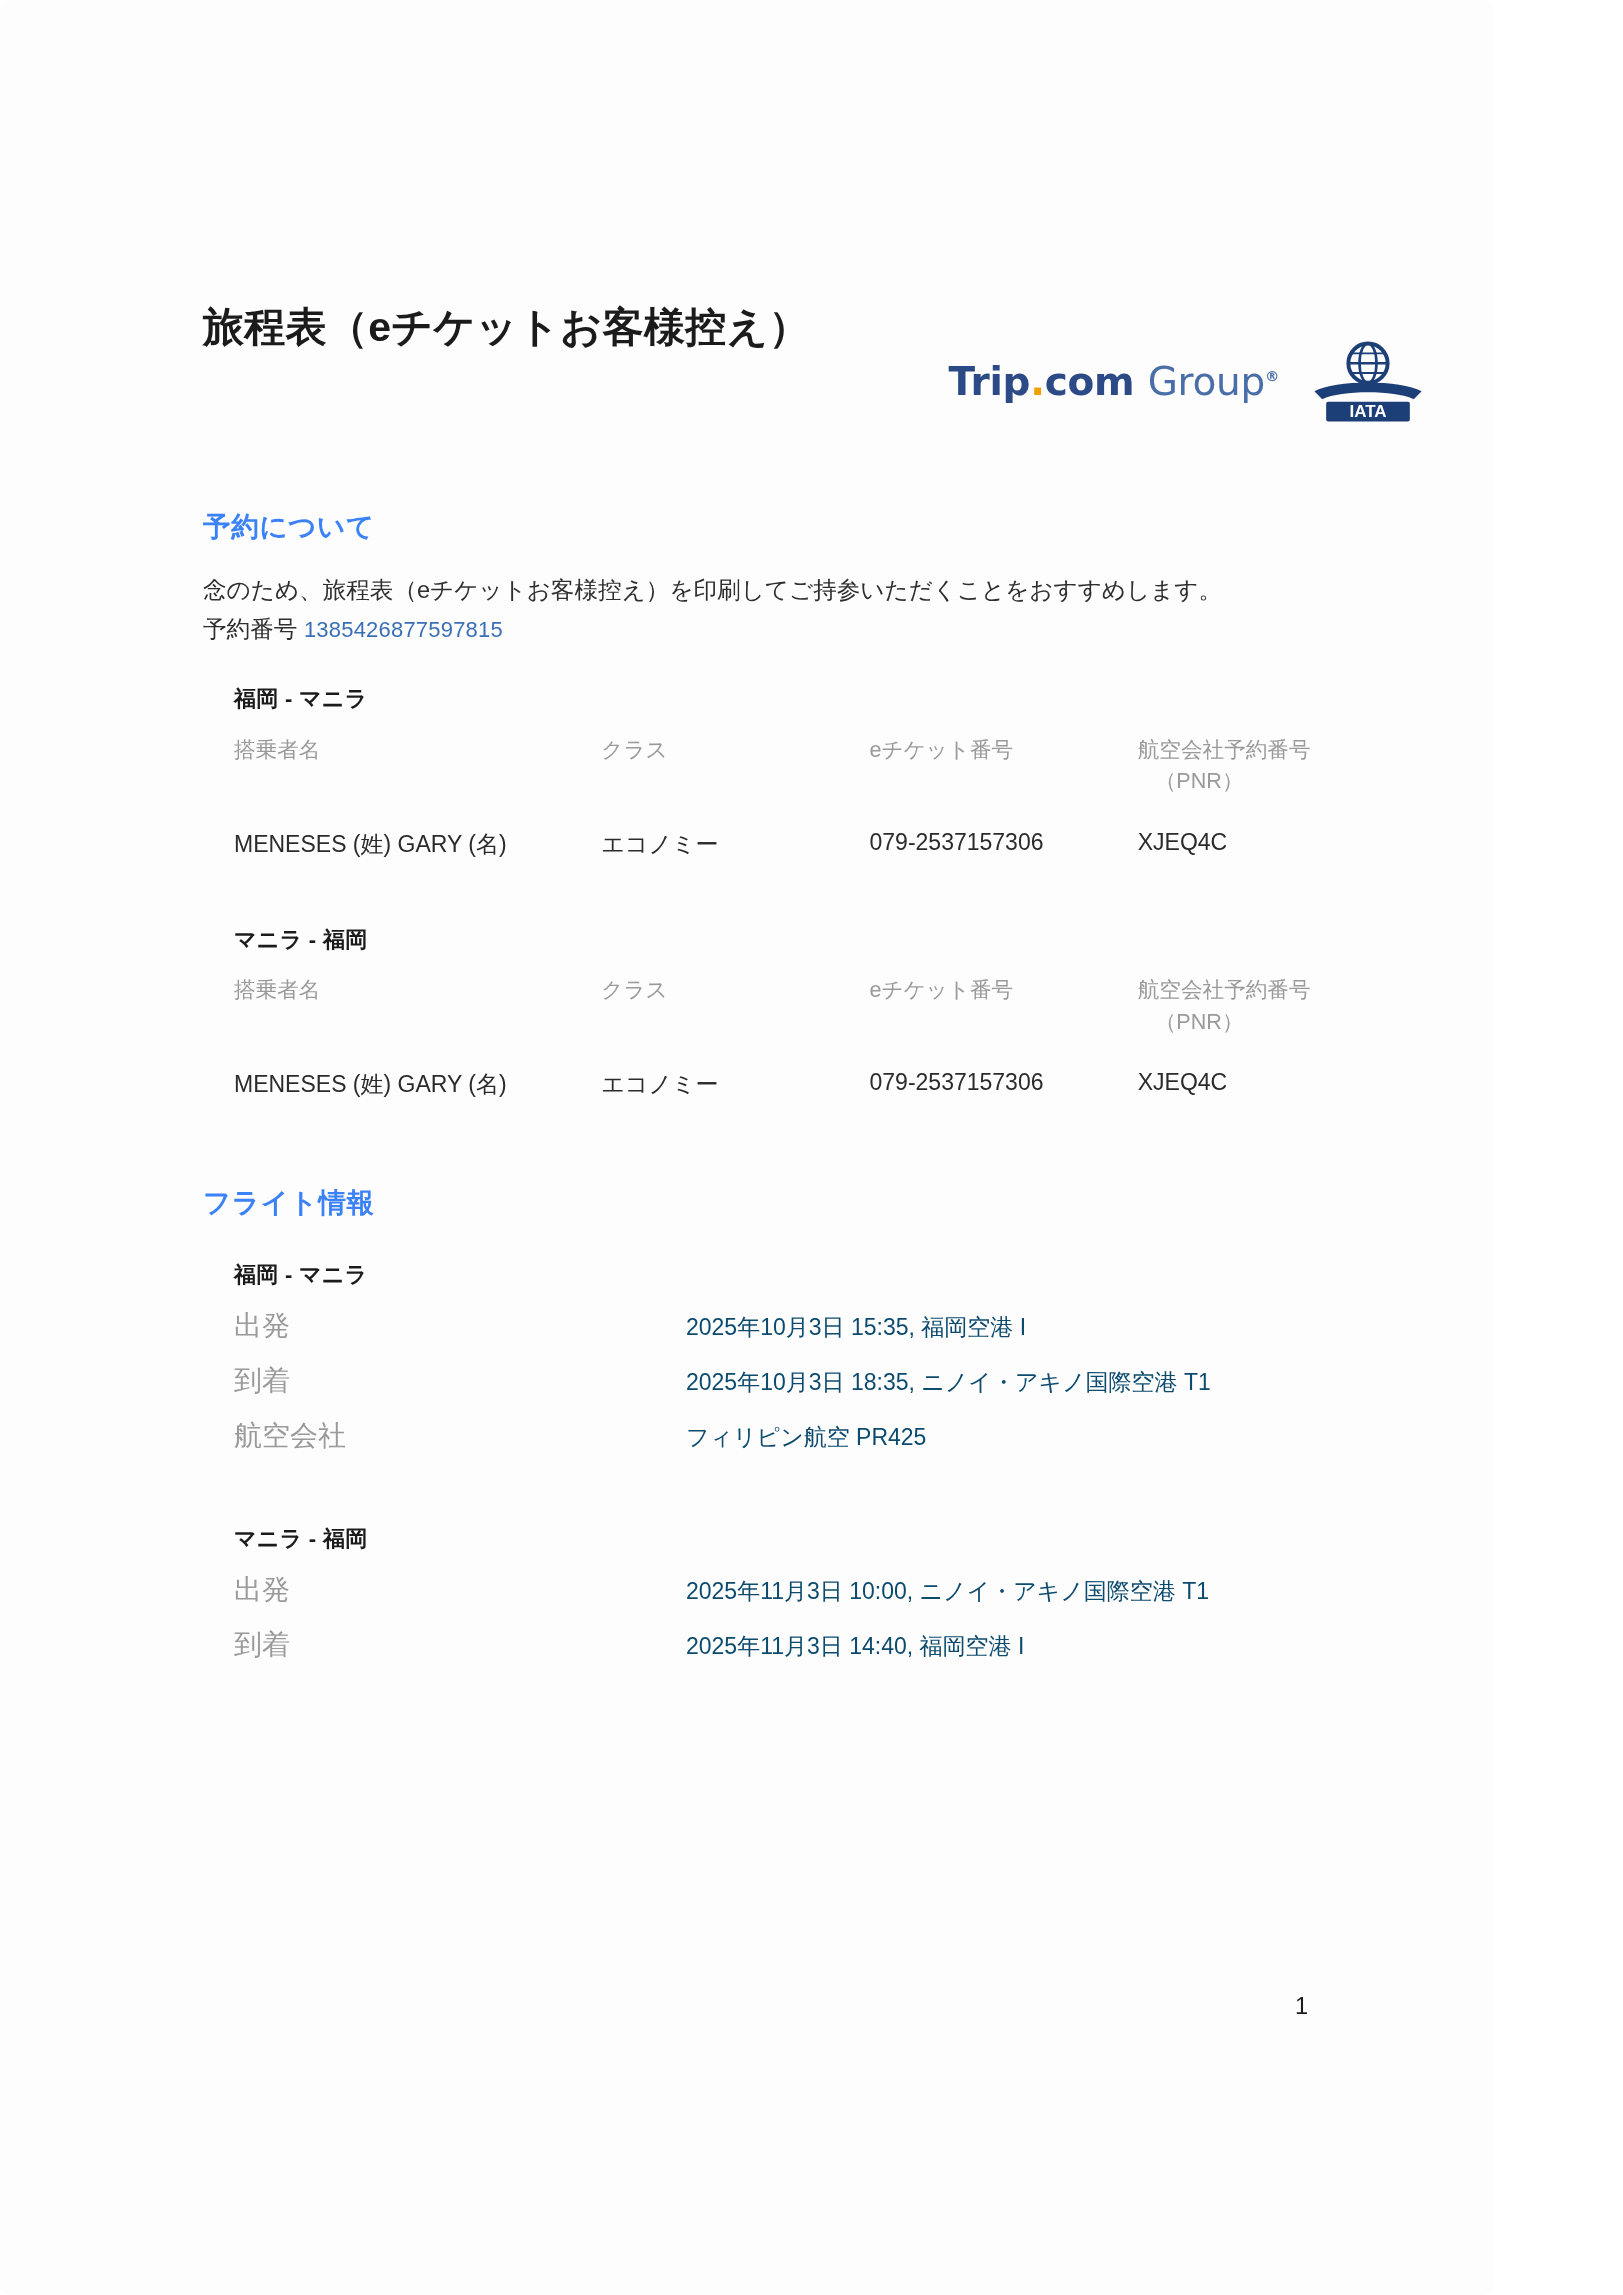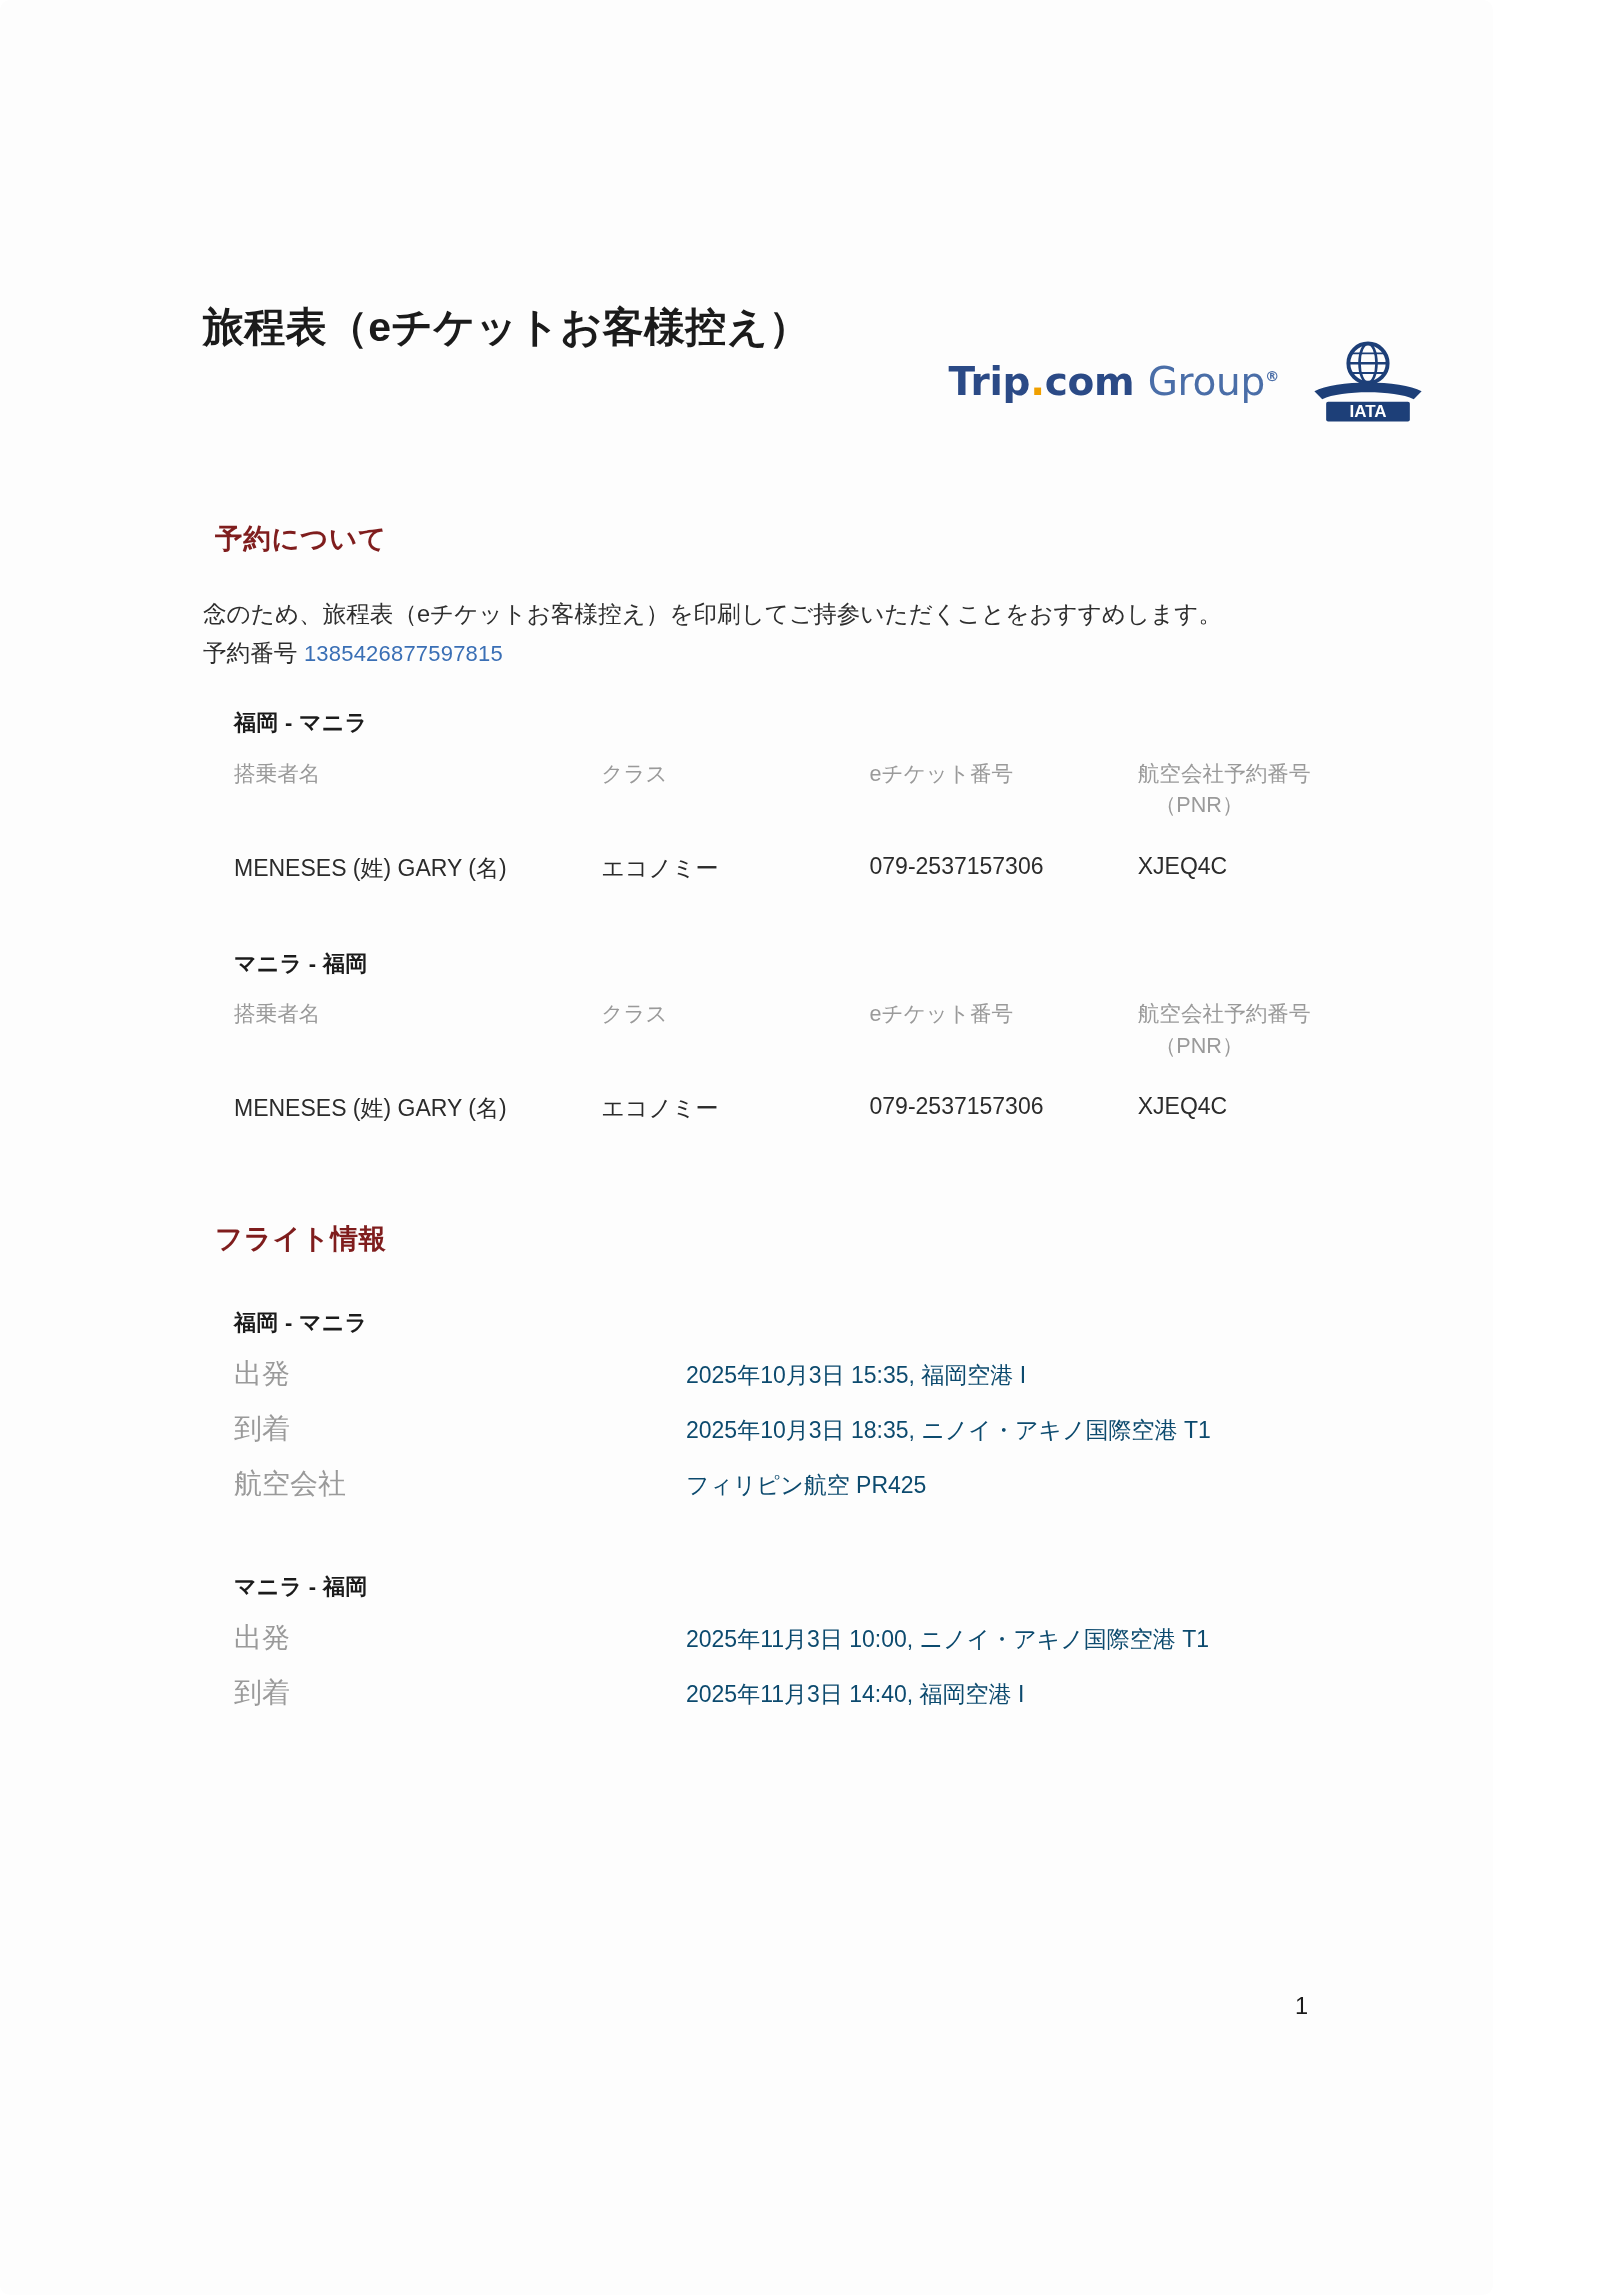--- a/index.html
+++ b/index.html
@@ -76,23 +76,23 @@
   .iata-logo {
     width: 118px;
     height: 85px;
     position: relative;
   }
 
   
   .section-title {
     font-size: 27.5px;
     font-weight: bold;
-    color: #7f1d1d;
+    color: #3b82f6;
     letter-spacing: 0.7px;
-    margin: 12px;
+    margin: 0;
   }
   .sub-title {
     font-size: 22px;
     font-weight: bold;
     color: #1b1b1b;
     letter-spacing: 0.3px;
     margin: 0;
   }
   .body-text {
     font-size: 23.6px;

